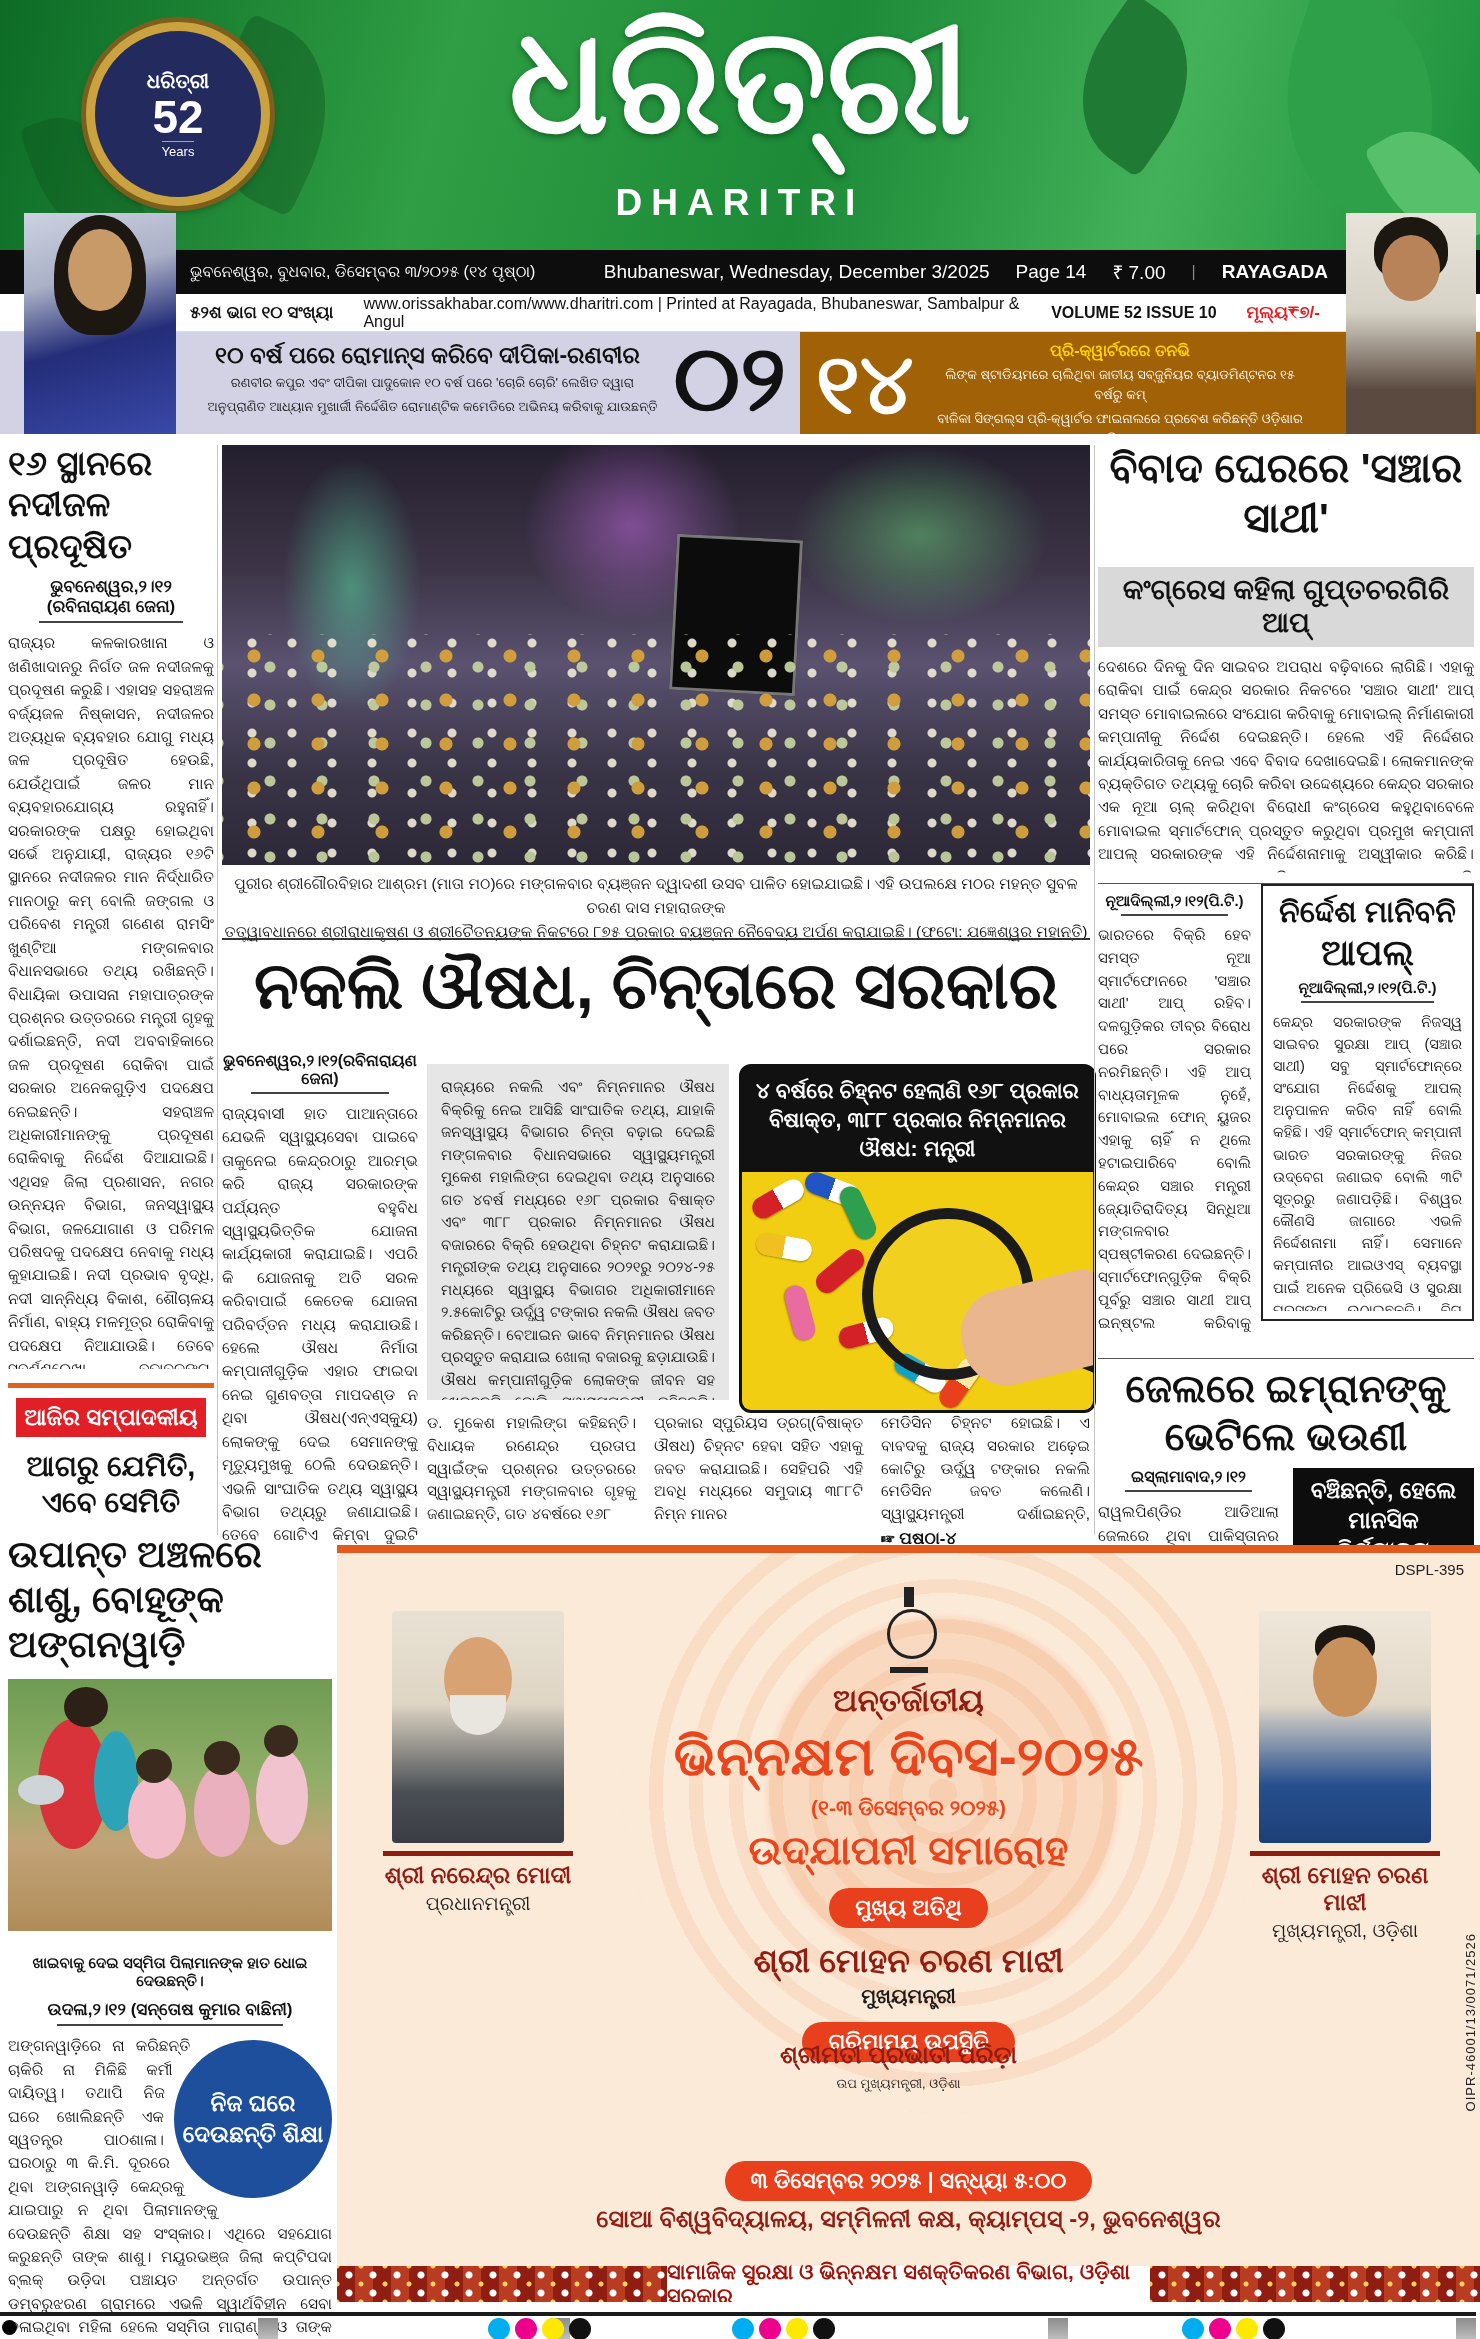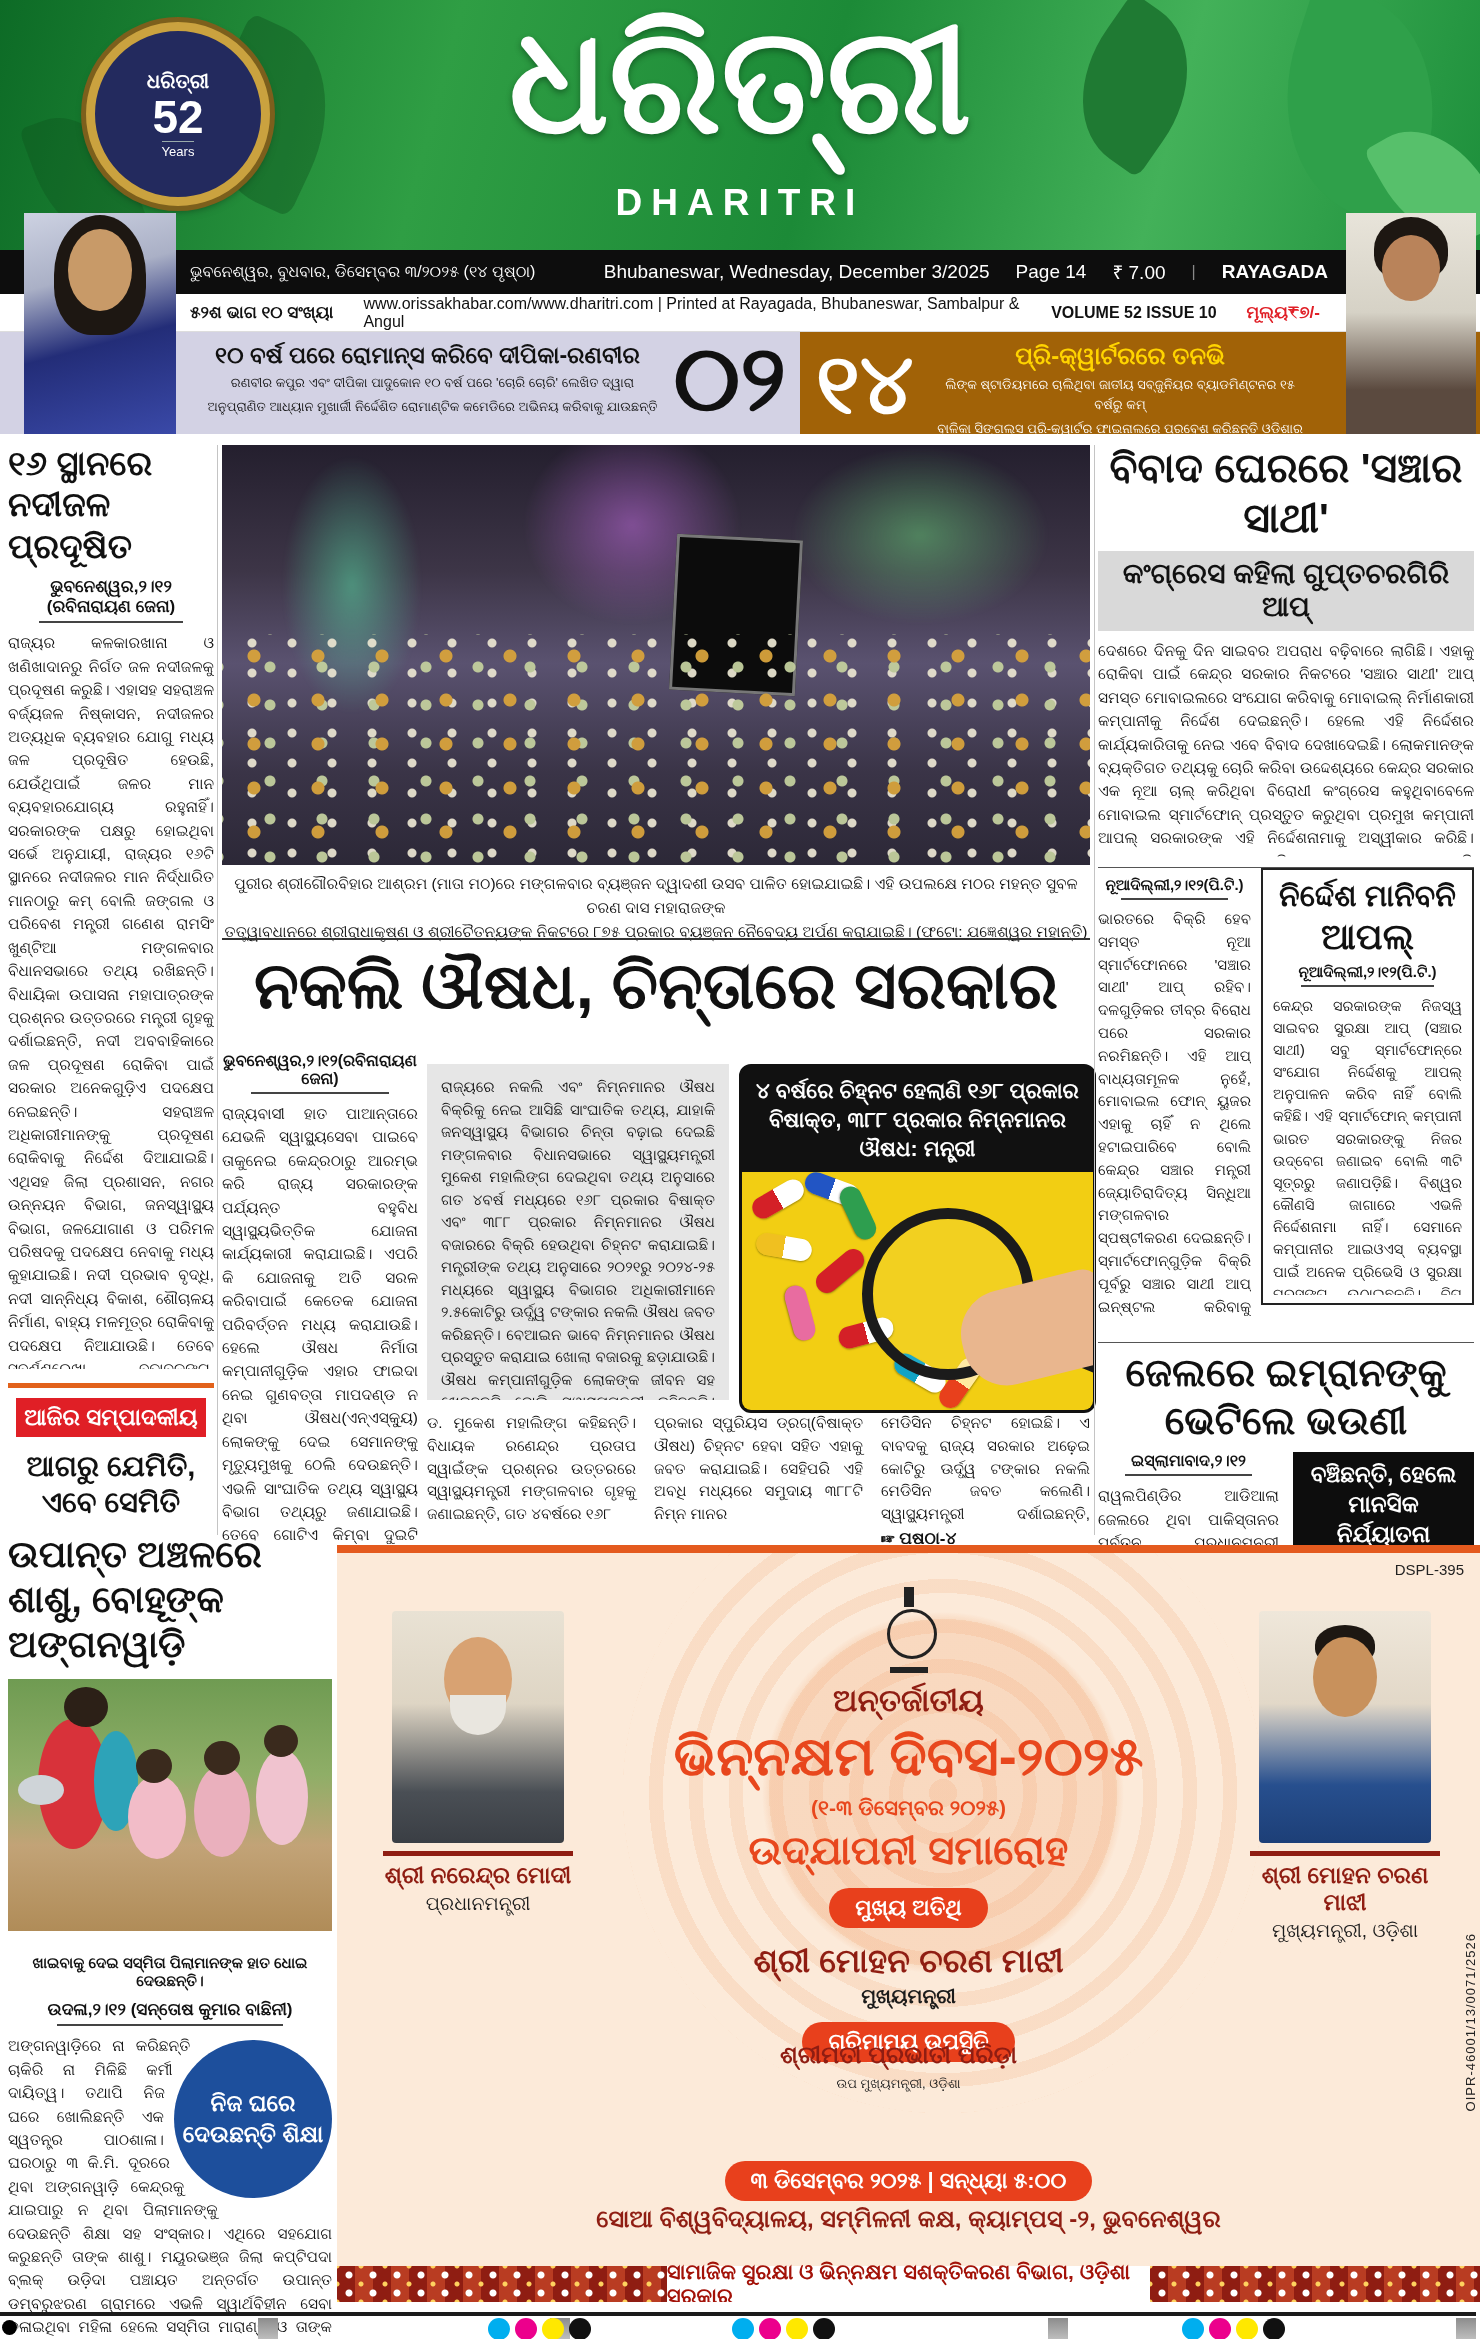--- a/index.html
+++ b/index.html
@@ -34,21 +34,21 @@
     border-bottom:1px solid #ddd}
   .redprice{color:#e01f26;font-weight:bold}
 
   
   .teaserL{left:0;top:332px;width:800px;height:102px;background:#d3d2e4}
   .teaserR{left:800px;top:332px;width:680px;height:102px;background:#a16207;color:#fff}
   .teaserL .head{margin:10px 130px 0 185px;font-size:23px;font-weight:bold;text-align:center}
   .teaserL .sub{margin:4px 120px 0 185px;font-size:13px;text-align:center;line-height:1.5}
   .tnumL{position:absolute;right:14px;top:-6px;font-size:92px;font-weight:bold;color:#111}
   .tnumR{position:absolute;left:16px;top:4px;font-size:84px;font-weight:bold;color:#fff}
-  .teaserR .head{margin:10px 170px 0 130px;font-size:24px;font-weight:bold;color:#ffd400;text-align:center}
+  .teaserR .head{margin:10px 170px 0 130px;font-size:16px;font-weight:bold;color:#ffd400;text-align:center}
   .teaserR .sub{margin:5px 170px 0 130px;font-size:13px;text-align:center;line-height:1.5}
 
   
   .photo{position:absolute;overflow:hidden}
   .deepika{left:24px;top:213px;width:152px;height:221px;background:linear-gradient(165deg,#cdd2e2 0%,#aab0c6 30%,#232d78 58%,#3a49a8 100%)}
   .boy{left:1346px;top:213px;width:130px;height:221px;background:linear-gradient(180deg,#e8e4da 0%,#d6d2c6 45%,#5b4a3f 80%)}
   .head-sk{position:absolute;border-radius:50%;background:#c89a68}
   .hair-dk{position:absolute;border-radius:50% 50% 40% 40%;background:#1d1712}
 
   
@@ -94,21 +94,21 @@
   .maghandle{position:absolute;width:120px;height:16px;background:#1b1b1b;left:252px;top:168px;
     transform:rotate(22deg);border-radius:8px}
   .hand{position:absolute;width:150px;height:96px;background:#e9b68e;right:-18px;top:110px;
     border-radius:44px 20px 20px 44px;transform:rotate(-14deg)}
   .botcols{position:absolute;left:205px;top:360px;width:663px;height:132px;display:flex;gap:18px;overflow:hidden}
   .botcols>div{flex:1;font-size:15.2px;line-height:1.5;text-align:justify}
 
   
   .rightcol{left:1098px;top:443px;width:376px}
   .subheadbox{background:#d9d9d9;font-weight:bold;font-size:28px;text-align:center;
-    padding:7px 4px;margin-top:8px}
+    padding:7px 4px;margin-top:24px}
   .applebox{position:absolute;left:163px;top:0;width:213px;border:2px solid #222;background:#fff;
     padding:8px 10px;box-sizing:border-box}
   .blackboxhl{background:#0d0d0d;color:#fff;font-weight:bold;font-size:23px;line-height:1.3;
     text-align:center;padding:8px 6px}
 
   
   .angan{left:8px;top:1532px;width:324px}
   .village{position:relative;width:324px;height:252px;overflow:hidden;
     background:linear-gradient(180deg,#6f9b52 0%,#8fae67 38%,#c2a377 66%,#b08c58 100%)}
   .blob{position:absolute;border-radius:50%}

